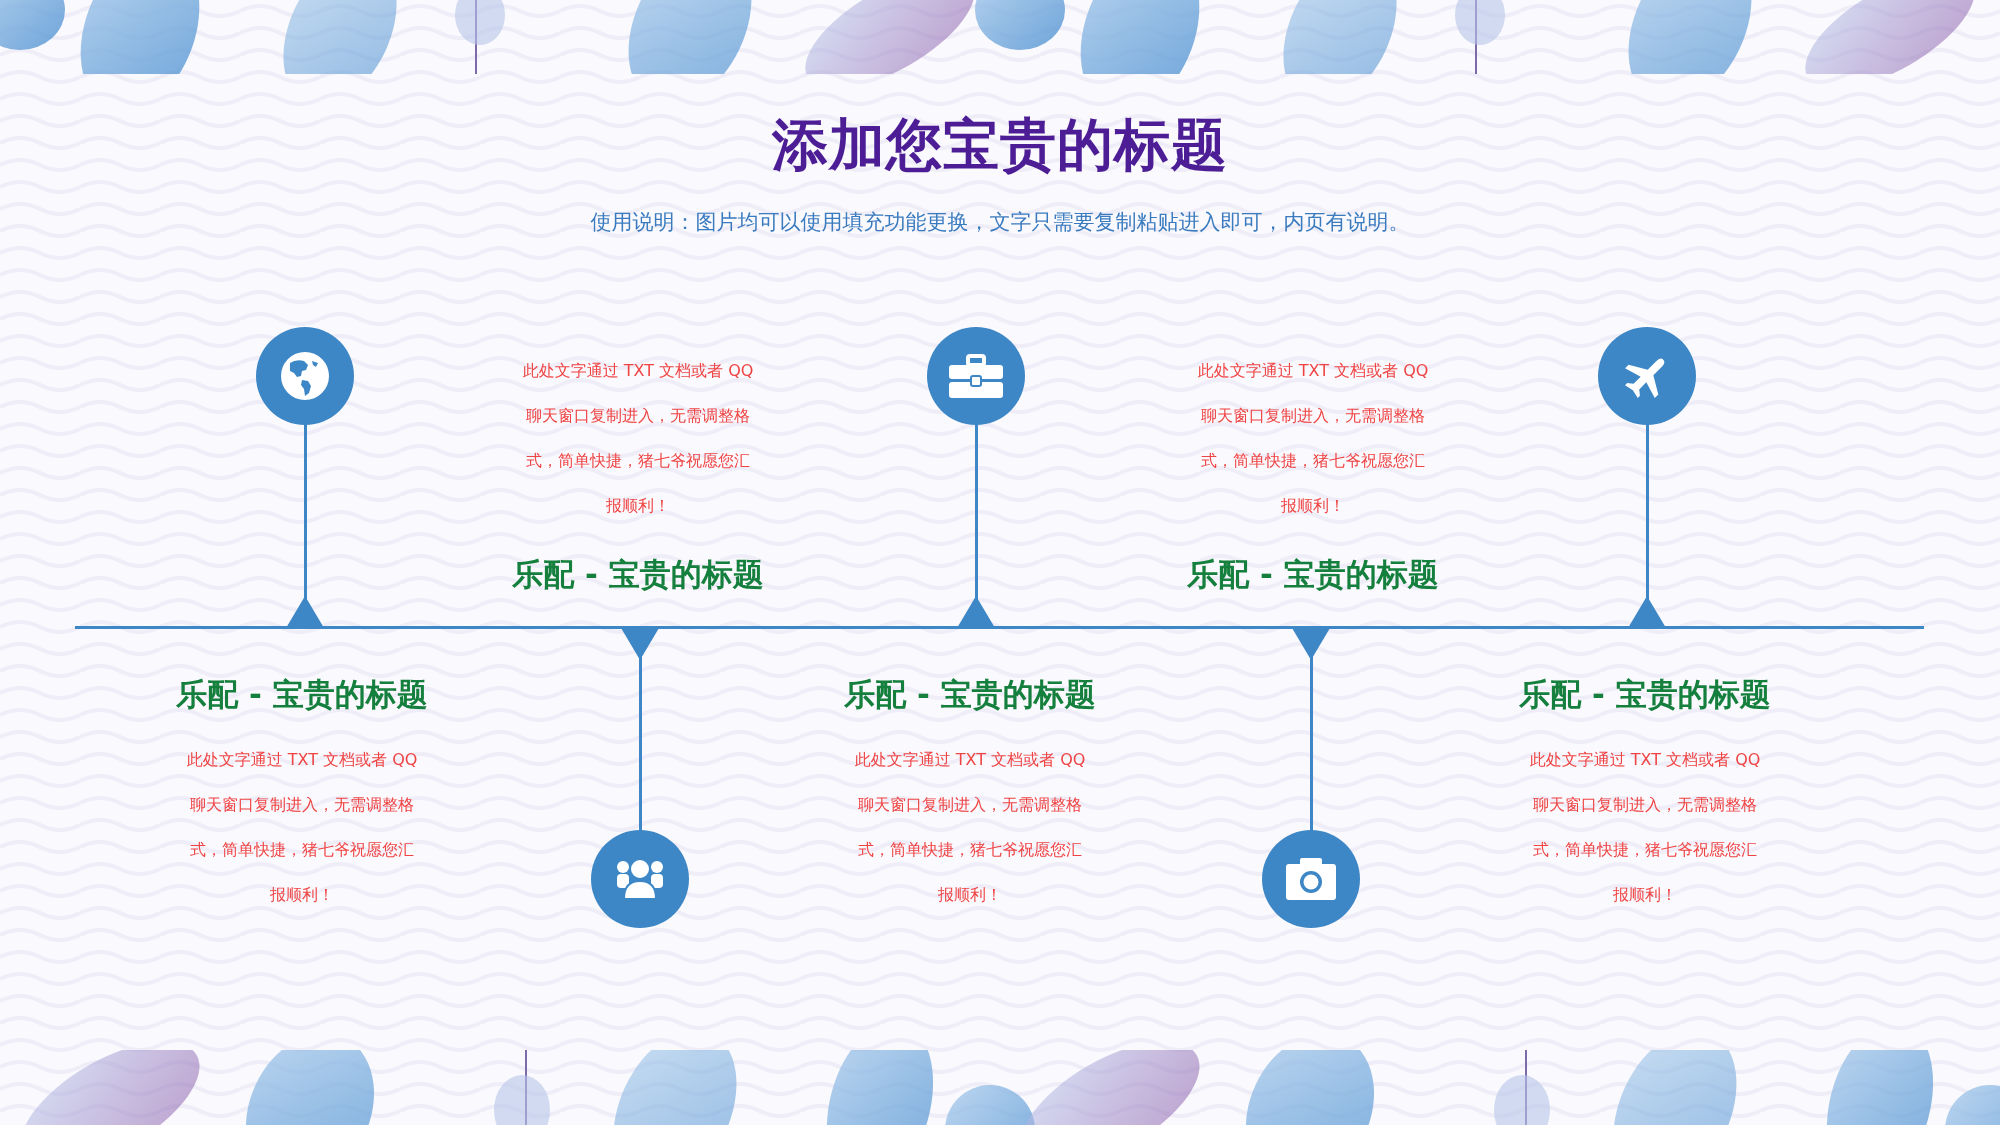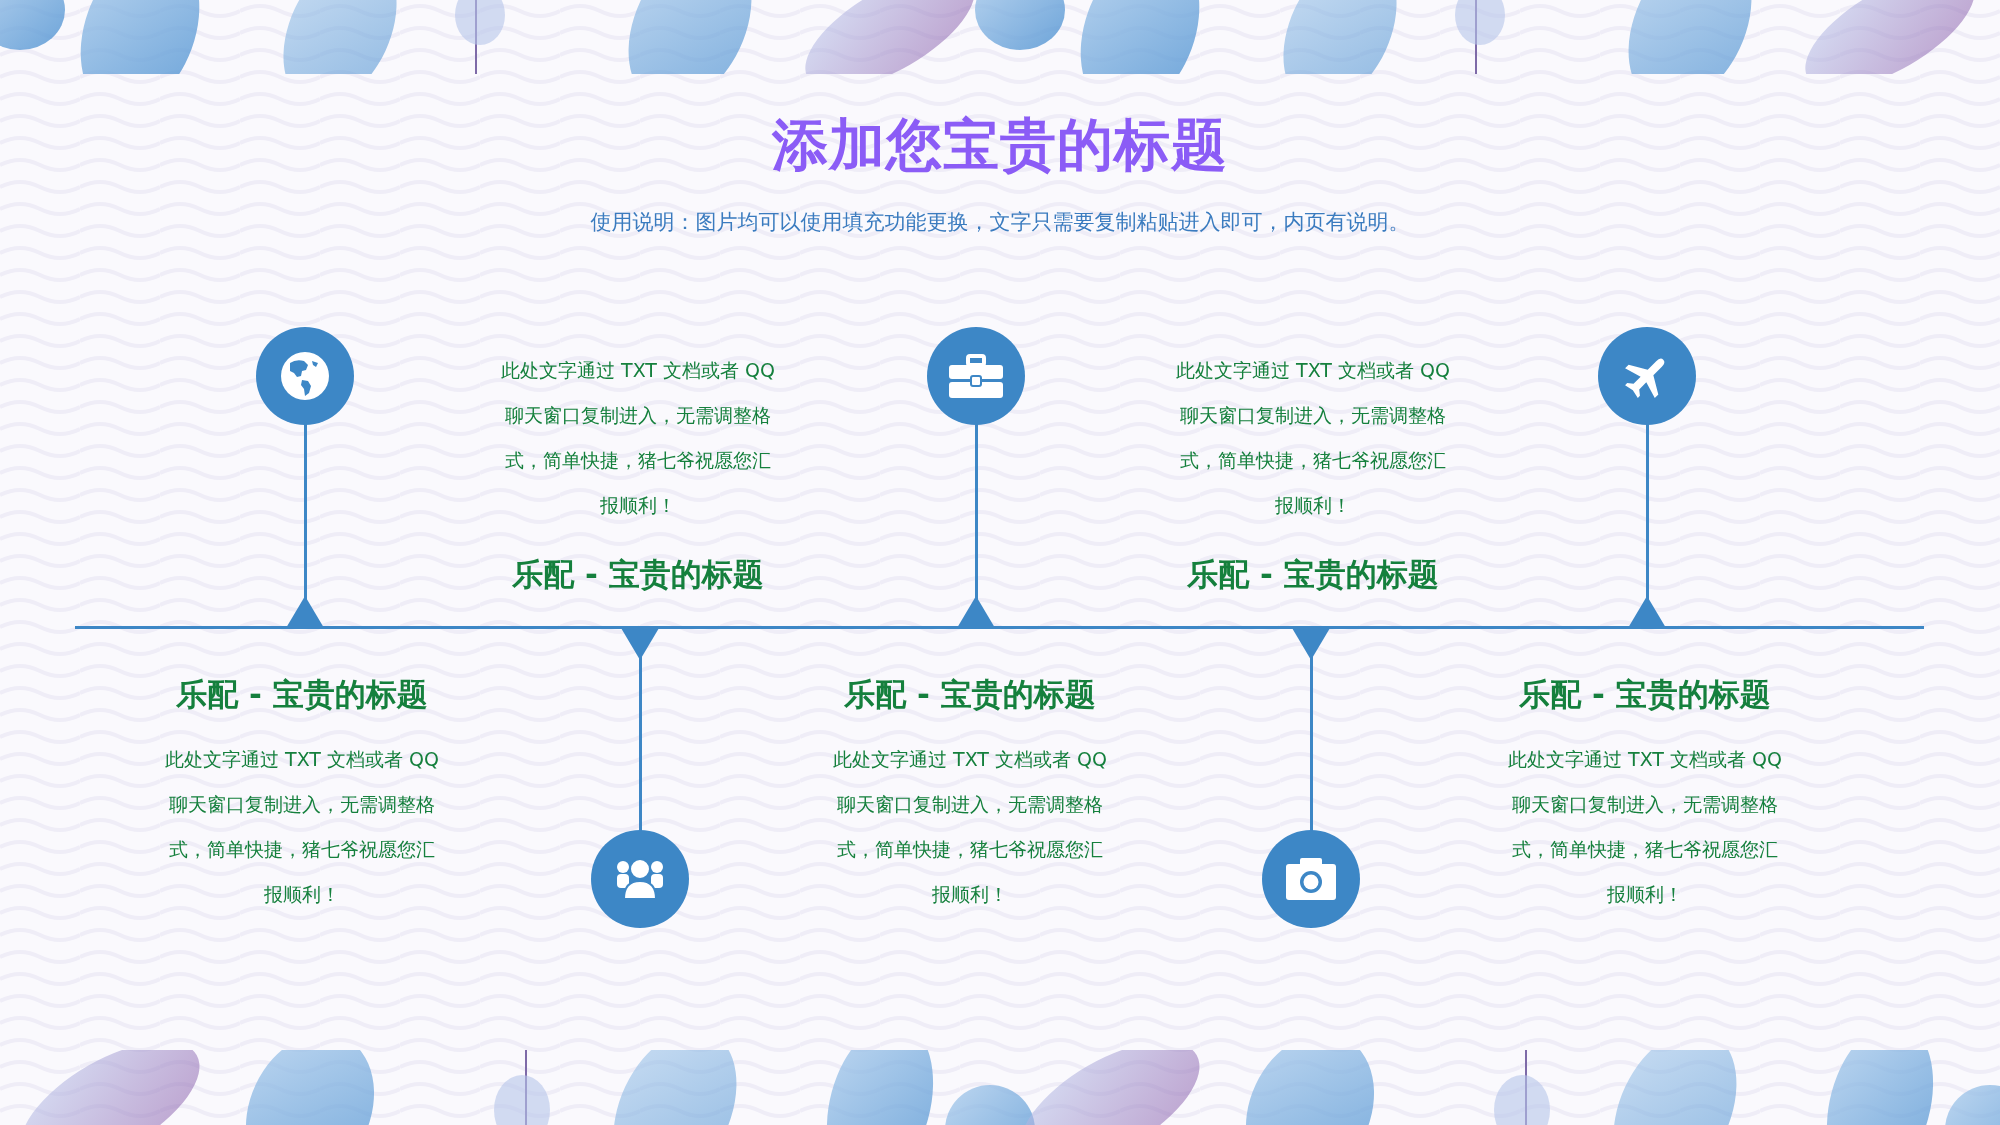--- a/index.html
+++ b/index.html
@@ -11,21 +11,21 @@
     color:#3d87c6;
   }
   .waves { position:absolute; left:0; top:0; width:2000px; height:1125px; z-index:0; }
   .feather-band { position:absolute; left:0; width:2000px; z-index:1; overflow:hidden; }
   .feather-band.top { top:0; height:74px; }
   .feather-band.bottom { top:1050px; height:75px; }
   .feather-band svg { display:block; }
 
   .title {
     position:absolute; left:0; top:108px; width:2000px; text-align:center;
-    font-size:56px; font-weight:bold; color:#8b5cf6; letter-spacing:1px; z-index:2;
+    font-size:56px; font-weight:bold; color:#4c1d95; letter-spacing:1px; z-index:2;
   }
   .subtitle {
     position:absolute; left:0; top:208px; width:2000px; text-align:center;
     font-size:21px; color:#3a7bbf; z-index:2;
   }
 
   .timeline-line {
     position:absolute; left:75px; top:626px; width:1849px; height:3px;
     background:#3d87c6; z-index:2;
   }
@@ -41,21 +41,21 @@
     border-bottom:32px solid #3d87c6;
   }
   .tri-down {
     position:absolute; width:0; height:0;
     border-left:19px solid transparent; border-right:19px solid transparent;
     border-top:32px solid #3d87c6;
   }
 
   .block { position:absolute; width:380px; text-align:center; z-index:2; }
   .block .heading { font-size:31px; font-weight:bold; color:#15803d; line-height:40px; }
-  .block .body { font-size:19px; color:#15803d; line-height:45px; }
+  .block .body { font-size:16px; color:#ef4444; line-height:45px; }
 </style>
 </head>
 <body>
 
 <svg class="waves" xmlns="http://www.w3.org/2000/svg" width="2000" height="1125">
   <defs>
     <pattern id="wavep" x="0" y="0" width="80" height="22" patternUnits="userSpaceOnUse">
       <path d="M0 11 Q20 1 40 11 T80 11" fill="none" stroke="#efedf7" stroke-width="4"></path>
     </pattern>
   </defs>

